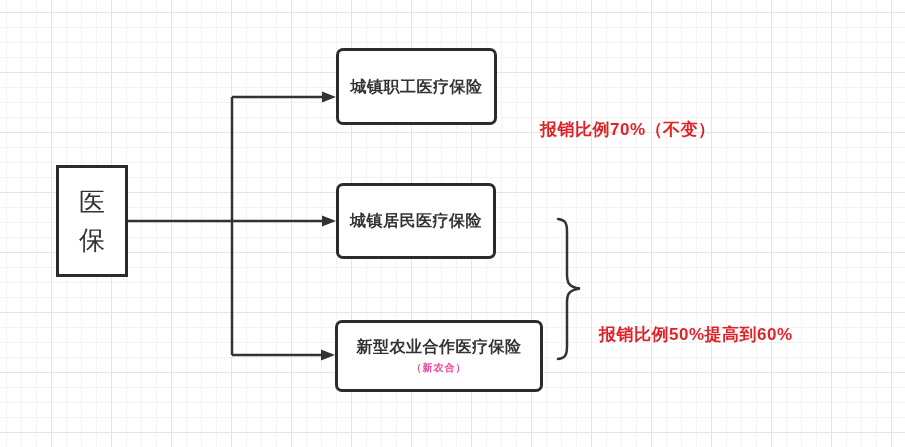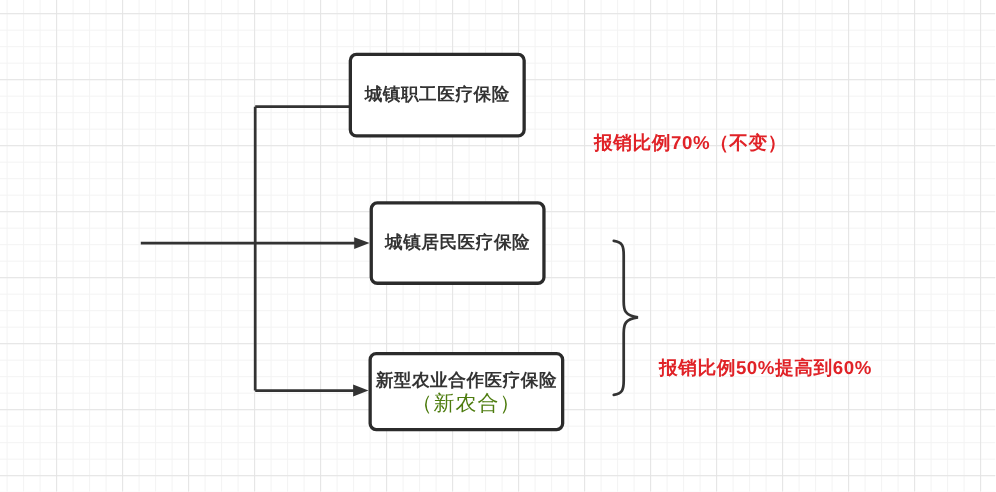--- a/index.html
+++ b/index.html
@@ -41,45 +41,45 @@
   }
   .node.rounded { border-radius: 7px; }
   .node .label {
     font-size: 16px;
     font-weight: bold;
     letter-spacing: 0.5px;
     line-height: 20px;
     white-space: nowrap;
   }
   .node .sublabel {
-    font-size: 19px;
-    font-weight: normal;
-    color: #4d7c0f;
+    font-size: 10px;
+    font-weight: bold;
+    color: #ec4899;
     letter-spacing: 1px;
     line-height: 17px;
     margin-top: 2px;
     white-space: nowrap;
   }
   .root-node {
     left: 56px; top: 165px;
     width: 72px; height: 112px;
     border-radius: 0;
   }
   .root-node .root-label {
     font-size: 26px;
     font-weight: normal;
     line-height: 38px;
     width: 30px;
     display: inline-block;
     word-break: break-all;
     text-align: center;
   }
-  .node-employee { left: 317px; top: 48px;  width: 161px; height: 77px; }
+  .node-employee { left: 336px; top: 48px;  width: 161px; height: 77px; }
   .node-resident { left: 336px; top: 183px; width: 160px; height: 76px; }
-  .node-rural    { left: 335px; top: 320px; width: 178px; height: 72px; align-items: center; }
+  .node-rural    { left: 335px; top: 320px; width: 208px; height: 72px; align-items: center; }
   .annotation {
     position: absolute;
     color: #e02227;
     font-size: 17px;
     font-weight: bold;
     line-height: 20px;
     white-space: nowrap;
     letter-spacing: 0.5px;
     margin-top: 44px;
   }
@@ -102,20 +102,23 @@
     <path d="M232,355 H322" stroke="#333333" stroke-width="2.5" fill="none"></path>
 
     <polygon points="336,97 322,91.6 322,102.4" fill="#333333"></polygon>
     <polygon points="336,221 322,215.6 322,226.4" fill="#333333"></polygon>
     <polygon points="335,355 321,349.6 321,360.4" fill="#333333"></polygon>
 
     <path d="M558,219 C566,220 567,224 567,232 L567,274 C567,282 568,287 580,288.5
              C568,290 567,295 567,303 L567,346 C567,354 566,358 558,359" stroke="#333333" stroke-width="2.5" fill="none" stroke-linecap="round"></path>
   </svg>
 
+  <div class="node root-node">
+    <span class="root-label">医保</span>
+  </div>
 
   <div class="node rounded node-employee">
     <span class="label">城镇职工医疗保险</span>
   </div>
 
   <div class="node rounded node-resident">
     <span class="label">城镇居民医疗保险</span>
   </div>
 
   <div class="node rounded node-rural">

